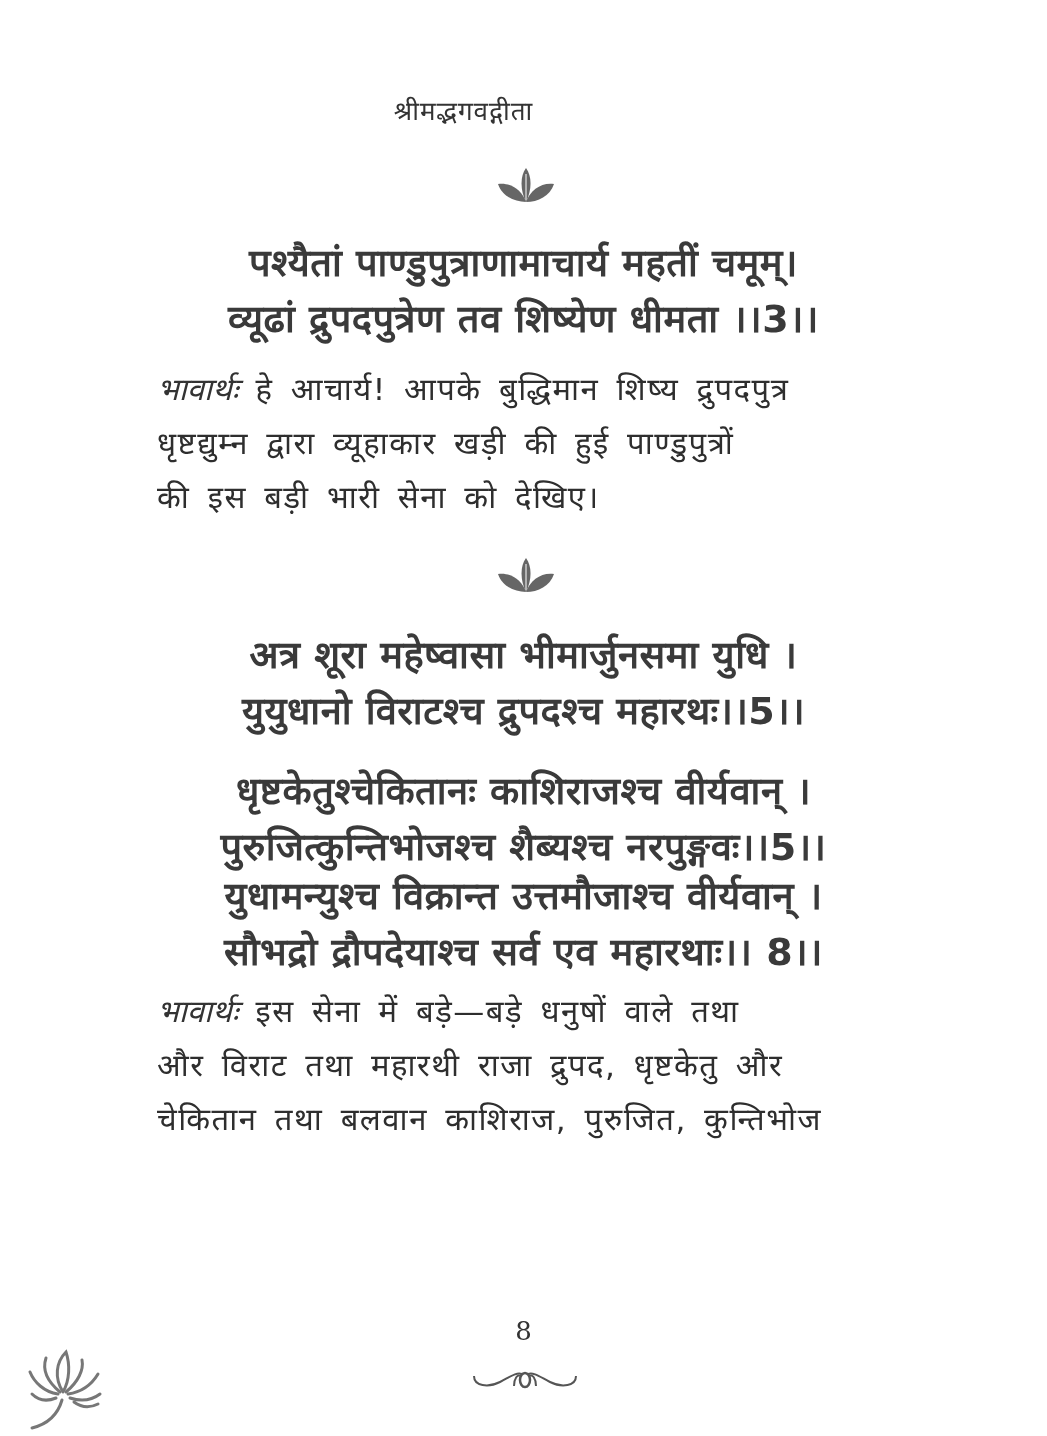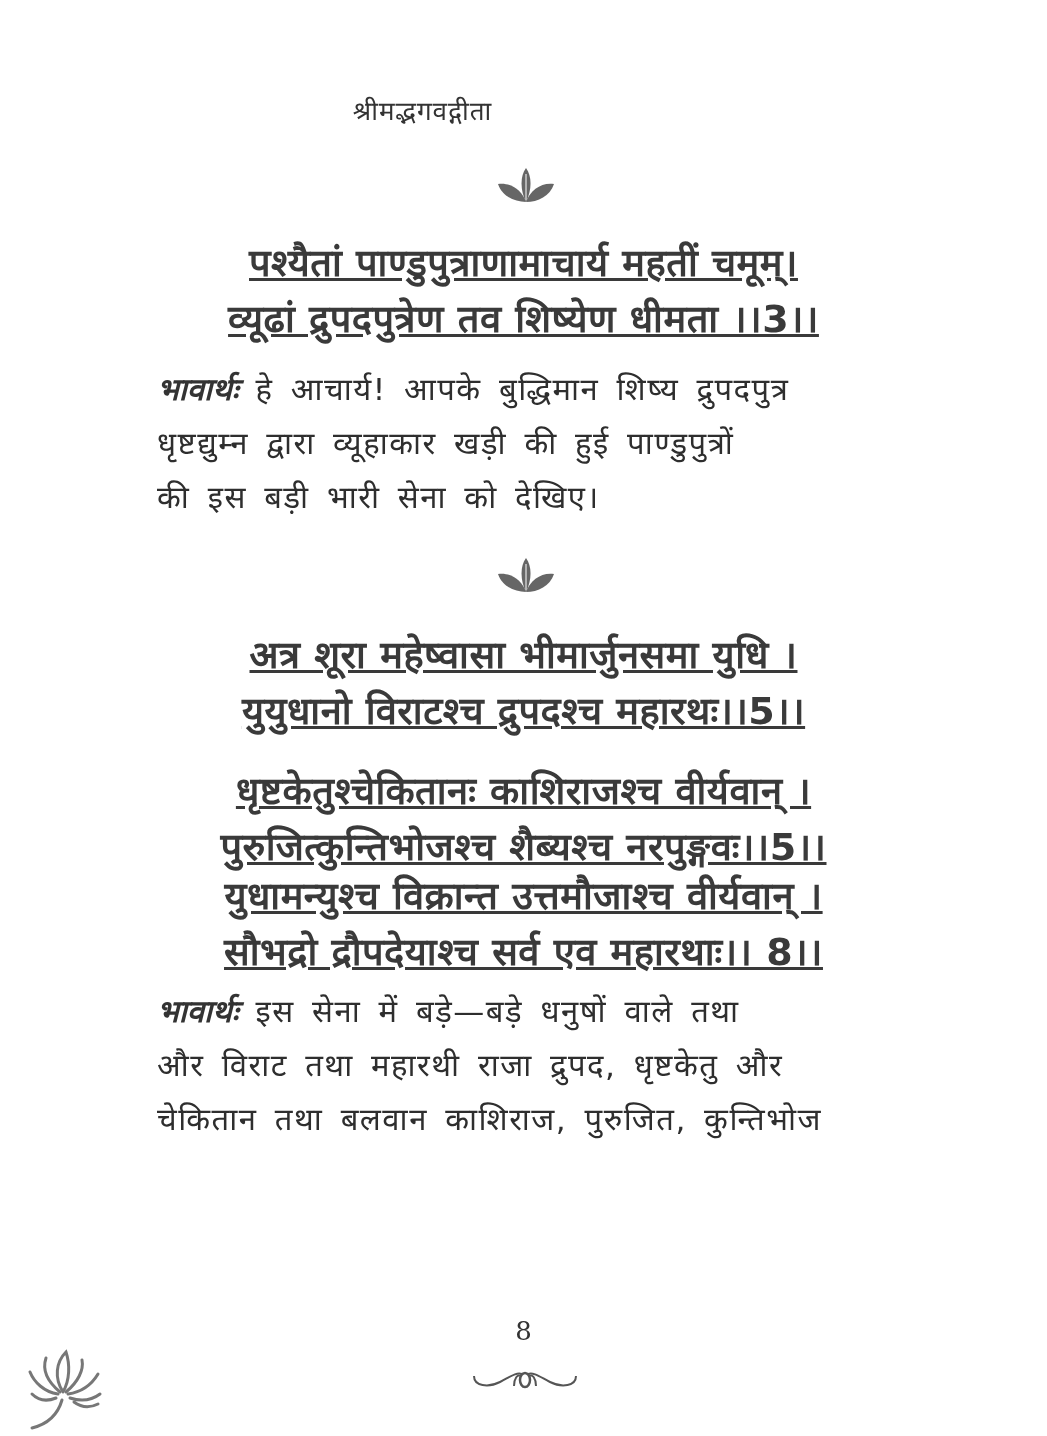--- a/index.html
+++ b/index.html
@@ -17,54 +17,55 @@
     }
     .page-header {
       position: absolute;
       top: 92px;
       left: 0;
       width: 845px;
       text-align: center;
       font-size: 26px;
       color: #333;
       letter-spacing: 1px;
+      padding-left: 41px;
     }
     .leaf {
       position: absolute;
       left: 496px;
       width: 60px;
       height: 40px;
     }
     .leaf svg { width: 60px; height: 40px; display: block; }
     .verse {
       position: absolute;
       left: 0;
       width: 1047px;
       text-align: center;
       font-family: "DejaVu Sans", sans-serif;
       font-size: 38px;
       font-weight: bold;
       color: #3a3a3a;
       line-height: 56px;
       letter-spacing: 0.5px;
     }
-    .verse .line { display: block; white-space: nowrap; text-decoration: underline; }
+    .verse .line { display: block; white-space: nowrap; }
     .meaning {
       position: absolute;
       left: 157px;
       width: 760px;
       font-size: 31px;
       color: #2e2e2e;
       line-height: 54px;
       letter-spacing: 1.5px;
       word-spacing: 6px;
     }
     .meaning .line { display: block; white-space: nowrap; }
     .meaning .label {
-      font-weight: bold;
+      font-weight: normal;
       font-style: italic;
       color: #333;
       letter-spacing: 0;
     }
     .page-number {
       position: absolute;
       top: 1316px;
       left: 0;
       width: 1047px;
       text-align: center;

